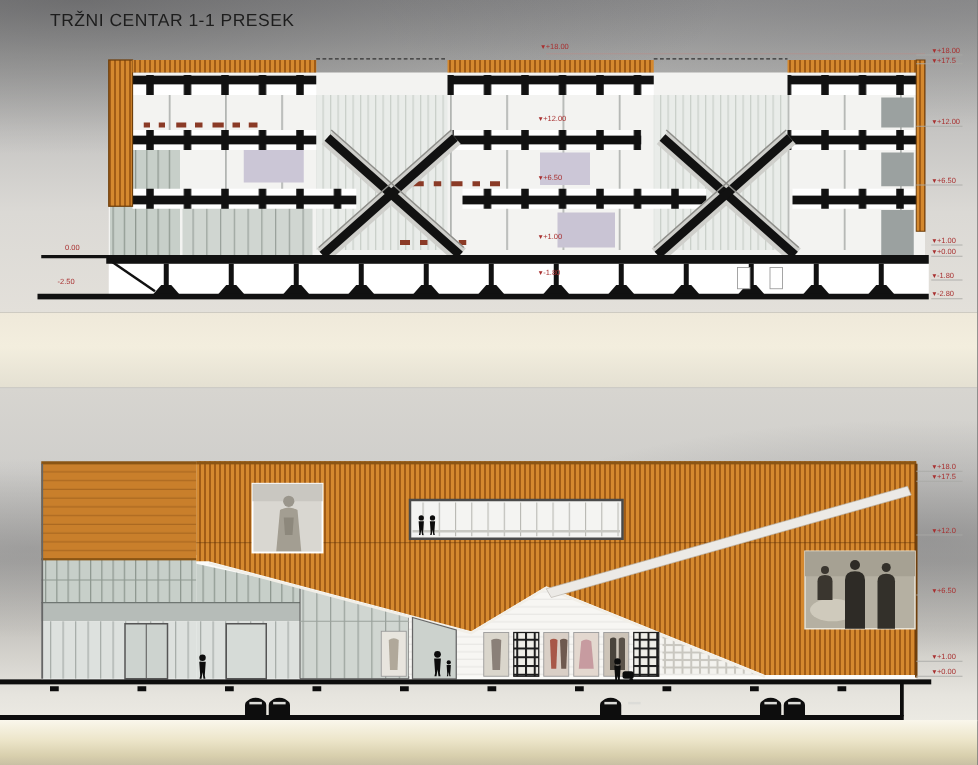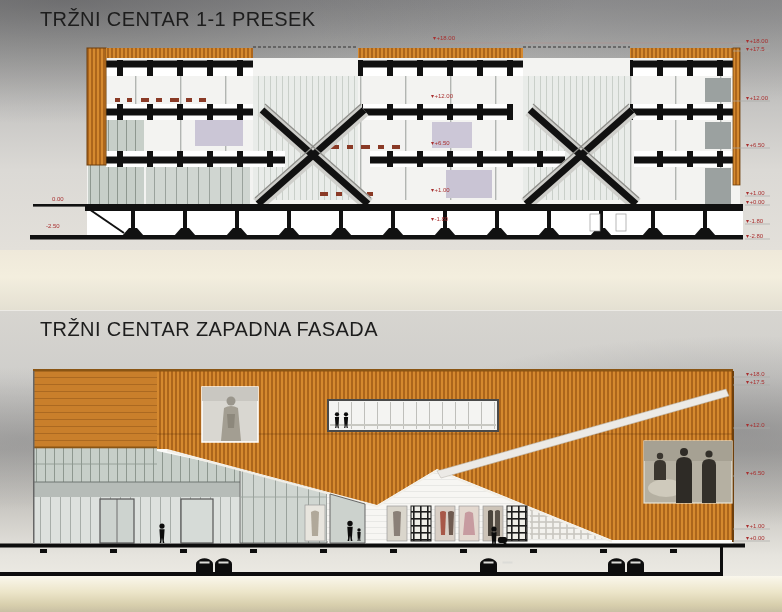--- a/index.html
+++ b/index.html
@@ -15,21 +15,21 @@
     background:linear-gradient(180deg,#efe9da 0%,#f3eede 45%,#e4e0d2 100%);}
   .sky-bottom{position:absolute;left:0;top:310px;width:782px;height:266px;
     background:
       radial-gradient(70% 55% at 95% 45%, rgba(92,92,96,.38), rgba(92,92,96,0) 65%),
       radial-gradient(60% 45% at 3% 48%, rgba(100,100,104,.30), rgba(100,100,104,0) 60%),
       linear-gradient(180deg,#d7d5d0 0%,#cfcecb 25%,#b3b2af 52%,#c7c5c0 72%,#e6e4de 92%,#eceae3 100%);
     border-top:1px solid #eceae5;}
   .paper-bottom{position:absolute;left:0;top:576px;width:782px;height:36px;
     background:linear-gradient(180deg,#faf7ec 0%,#ece5c9 45%,#d8cfad 80%,#c9c0a4 100%);}
   
-  .title{position:absolute;font-size:20px;letter-spacing:.4px;color:#1d1d1d;
+  .title{position:absolute;font-size:14px;letter-spacing:.4px;color:#1d1d1d;
          white-space:nowrap;}
   #title-presek{left:40px;top:8px;}
   #title-fasada{left:40px;top:318px;}
   
   .lvl{position:absolute;font-size:6px;line-height:6px;color:#a82f2f;white-space:nowrap;}
   .lvl i{font-style:normal;font-size:6px;color:#a82f2f;margin-right:.5px;}
   svg{position:absolute;left:0;top:0;}
 </style>
 </head>
 <body>
@@ -374,21 +374,20 @@
           <line x1="733" y1="385" x2="770" y2="385"></line>
         <line x1="733" y1="428" x2="770" y2="428"></line>
           <line x1="733" y1="476" x2="770" y2="476"></line>
         <line x1="733" y1="529" x2="770" y2="529"></line>
           <line x1="733" y1="541" x2="770" y2="541"></line>
       </g>
     </g>
   </svg>
 
   <div class="title" id="title-presek">TRŽNI CENTAR 1-1 PRESEK</div>
-  <div class="title" id="title-fasada">TRŽNI CENTAR ZAPADNA FASADA</div>
 
   <div>
       <span class="lvl" style="left: 746px; top: 38px;"><i>▾</i>+18.00</span>
       <span class="lvl" style="left: 746px; top: 46px;"><i>▾</i>+17.5</span>
       <span class="lvl" style="left: 746px; top: 95px;"><i>▾</i>+12.00</span>
       <span class="lvl" style="left: 746px; top: 142px;"><i>▾</i>+6.50</span>
       <span class="lvl" style="left: 746px; top: 190px;"><i>▾</i>+1.00</span>
       <span class="lvl" style="left: 746px; top: 199px;"><i>▾</i>+0.00</span>
       <span class="lvl" style="left: 746px; top: 218px;"><i>▾</i>-1.80</span>
       <span class="lvl" style="left: 746px; top: 233px;"><i>▾</i>-2.80</span>

